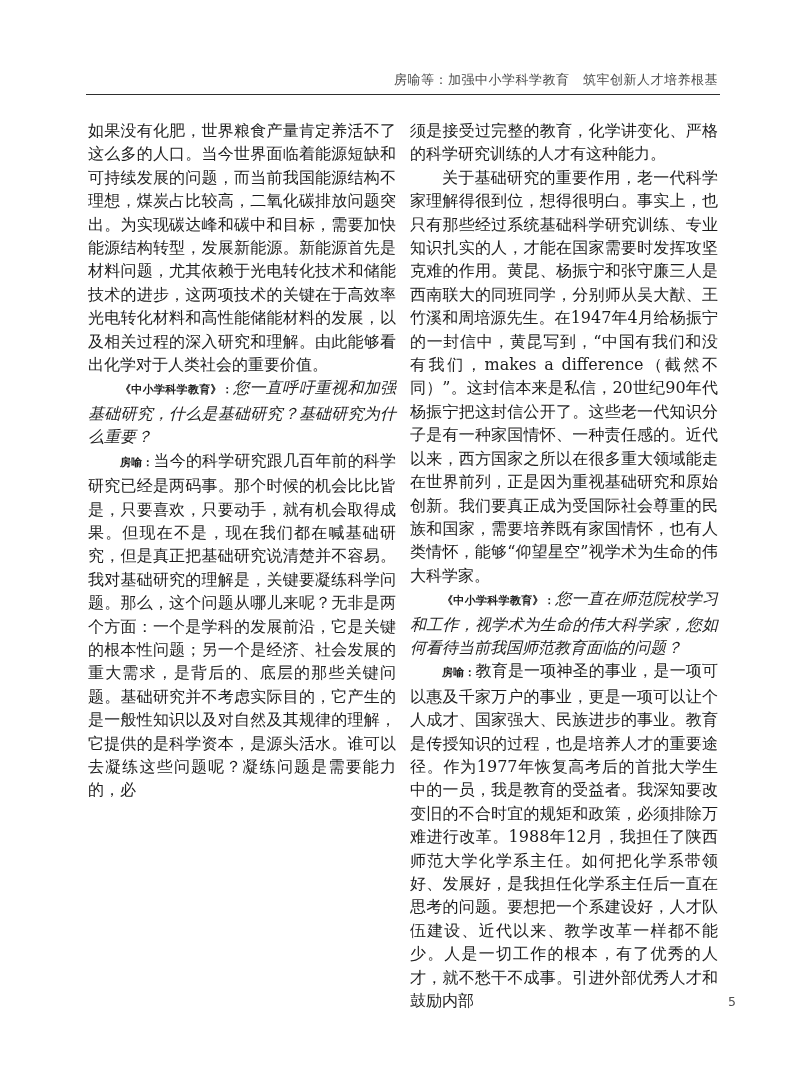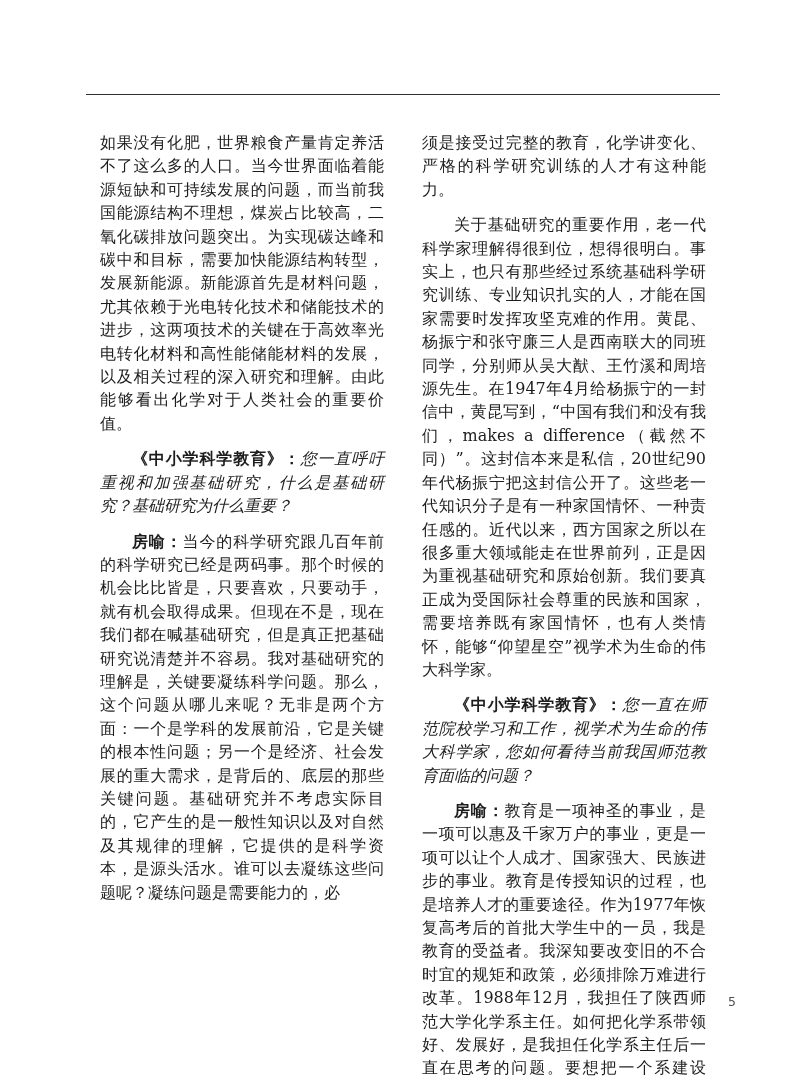--- a/index.html
+++ b/index.html
@@ -44,50 +44,51 @@
     gap: 14px;
   }
   .col {
     width: 308px;
     font-size: 16px;
     line-height: 23.4px;
     color: #1d1d1d;
     text-align: justify;
   }
   .col p {
-    margin: 12px;
+    margin: 0;
     text-indent: 2em;
   }
   .col p.no-indent {
     text-indent: 0;
   }
   .qa-label {
     font-family: "DejaVu Sans", "Liberation Sans", sans-serif;
     font-weight: 700;
-    font-size: 16px;
+    font-size: 11px;
   }
   .kai {
     font-style: italic;
   }
   .page-number {
     position: absolute;
     top: 994px;
     left: 88px;
     width: 648px;
     text-align: right;
     font-family: "DejaVu Sans", "Liberation Sans", sans-serif;
     font-size: 12.5px;
     color: #4f4f4f;
   }
 </style>
 </head>
 <body>
 
 <div class="page">
 
+  <div class="running-head">房喻等：加强中小学科学教育　筑牢创新人才培养根基</div>
 
   <div class="head-rule"></div>
 
   <div class="content">
 
     <div class="col">
       <p class="no-indent">如果没有化肥，世界粮食产量肯定养活不了这么多的人口。当今世界面临着能源短缺和可持续发展的问题，而当前我国能源结构不理想，煤炭占比较高，二氧化碳排放问题突出。为实现碳达峰和碳中和目标，需要加快能源结构转型，发展新能源。新能源首先是材料问题，尤其依赖于光电转化技术和储能技术的进步，这两项技术的关键在于高效率光电转化材料和高性能储能材料的发展，以及相关过程的深入研究和理解。由此能够看出化学对于人类社会的重要价值。</p>
       <p><span class="qa-label">《中小学科学教育》：</span><span class="kai">您一直呼吁重视和加强基础研究，什么是基础研究？基础研究为什么重要？</span></p>
       <p><span class="qa-label">房喻：</span><span>当今的科学研究跟几百年前的科学研究已经是两码事。那个时候的机会比比皆是，只要喜欢，只要动手，就有机会取得成果。但现在不是，现在我们都在喊基础研究，但是真正把基础研究说清楚并不容易。我对基础研究的理解是，关键要凝练科学问题。那么，这个问题从哪儿来呢？无非是两个方面：一个是学科的发展前沿，它是关键的根本性问题；另一个是经济、社会发展的重大需求，是背后的、底层的那些关键问题。基础研究并不考虑实际目的，它产生的是一般性知识以及对自然及其规律的理解，它提供的是科学资本，是源头活水。谁可以去凝练这些问题呢？凝练问题是需要能力的，必</span></p>
     </div>

